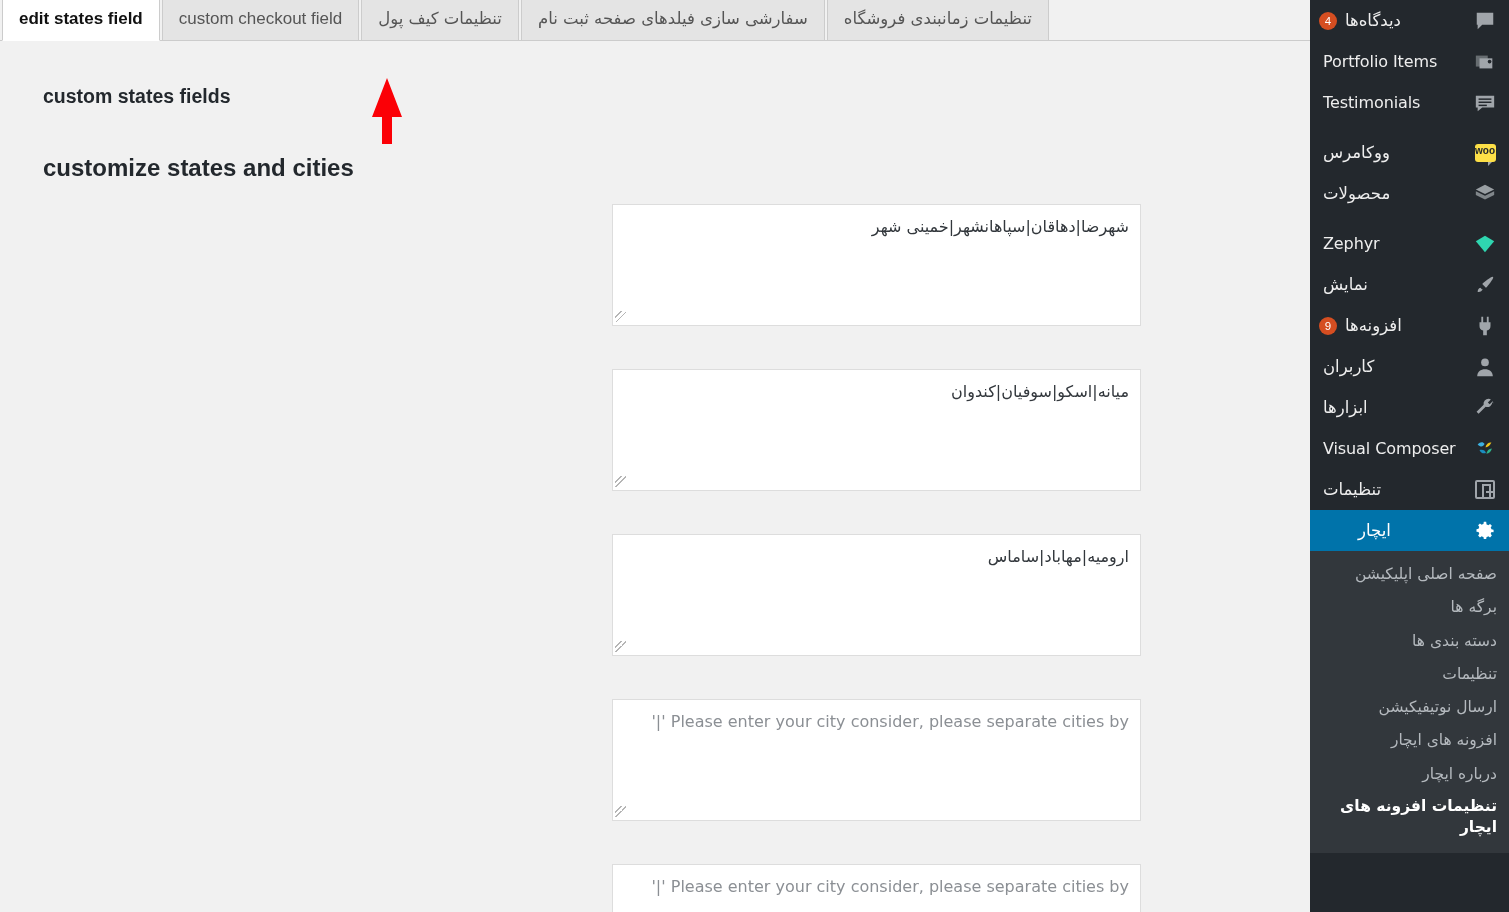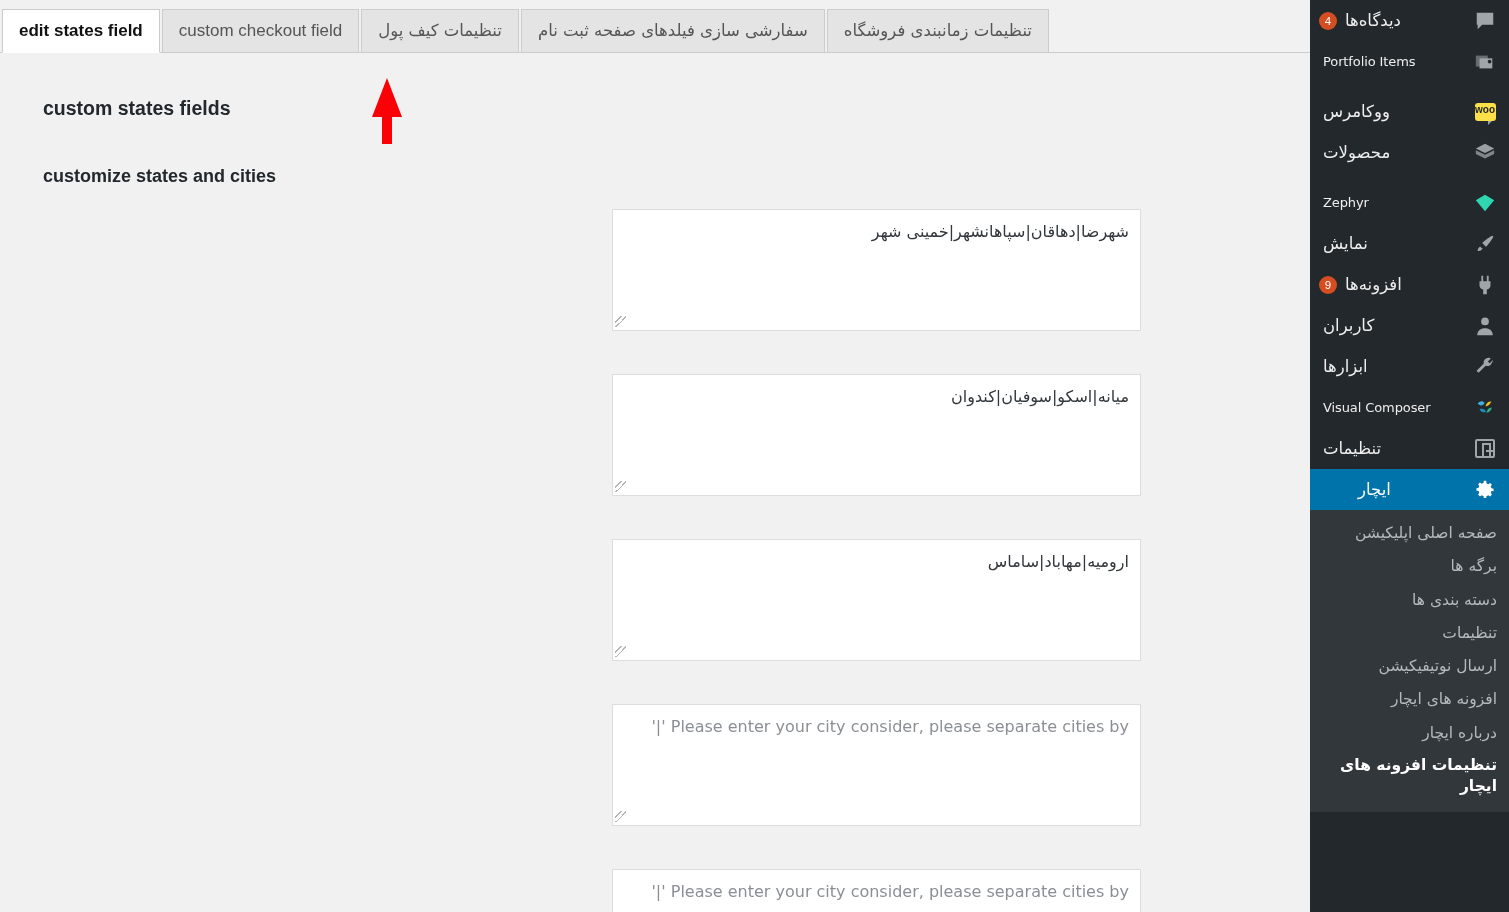--- a/index.html
+++ b/index.html
@@ -51,21 +51,21 @@
     margin-left: 6px;
     color: #a0a5aa;
   }
   .menu-item .mi-label {
     flex: 1 1 auto;
     text-align: left;
     padding-left: 4px;
     color: #eeeeee;
     letter-spacing: -0.1px;
   }
-  .menu-item.latin .mi-label { font-size: 13px; }
+  .menu-item.latin .mi-label { font-size: 16px; }
   .menu-item .mi-badge {
     background: #d54e21;
     color: #fff;
     border-radius: 10px;
     min-width: 18px;
     height: 18px;
     line-height: 18px;
     font-size: 11.5px;
     text-align: center;
     padding: 0 5px;
@@ -150,21 +150,21 @@
     top: 0; left: 0;
     width: 1310px;
     height: 912px;
     background: #f1f1f1;
     overflow: hidden;
   }
 
   
   #tabbar {
     position: relative;
-    height: 53px;
+    height: 41px;
     background: #f1f1f1;
     border-bottom: 1px solid #ccc;
     display: flex;
     flex-direction: row-reverse;
     justify-content: flex-start;
     align-items: flex-end;
     padding: 0 20px 0 0;
   }
   .tab {
     height: 44px;
@@ -200,21 +200,21 @@
 
   
   .section-head {
     text-align: left;
     font-weight: bold;
     color: #23282d;
     font-family: "Liberation Sans", sans-serif;
     padding-left: 43px;
   }
   #heading-main { font-size: 19.5px; margin-top: 44px; }
-  #heading-sub  { font-size: 18px;   margin-top: 46px; }
+  #heading-sub  { font-size: 24px;   margin-top: 46px; }
 
   
   #rows { margin-top: 22px; }
   .state-row {
     position: relative;
     height: 165px;
   }
   .state-row .cell-check {
     position: absolute;
     left: 977px;
@@ -380,20 +380,31 @@
         <div class="menu-item latin">
           <span class="mi-icon">
             <svg class="ico-svg" viewBox="0 0 24 24" xmlns="http://www.w3.org/2000/svg" fill="#a0a5aa">
               <path d="M2 5h13v12H2z" opacity=".55"></path>
               <path d="M6 8h14v11H6z"></path>
               <circle cx="17" cy="11.5" r="2" fill="#23282d"></circle>
             </svg>
           </span>
           <span class="mi-label">Portfolio Items</span>
         </div>
+        <div class="menu-item latin">
+          <span class="mi-icon">
+            <svg class="ico-svg" viewBox="0 0 24 24" xmlns="http://www.w3.org/2000/svg" fill="#a0a5aa">
+              <path d="M2 4h20v13H9l-5 4v-4H2z"></path>
+              <rect x="5" y="7" width="14" height="1.6" fill="#23282d"></rect>
+              <rect x="5" y="10.4" width="14" height="1.6" fill="#23282d"></rect>
+              <rect x="5" y="13.8" width="9" height="1.6" fill="#23282d"></rect>
+            </svg>
+          </span>
+          <span class="mi-label">Testimonials</span>
+        </div>
         <div class="menu-sep"></div>
         <div class="menu-item">
           <span class="mi-icon">
             <div class="woo-box">woo</div>
           </span>
           <span class="mi-label">ووکامرس</span>
         </div>
         <div class="menu-item">
           <span class="mi-icon">
             <svg class="ico-svg" viewBox="0 0 24 24" xmlns="http://www.w3.org/2000/svg" fill="#a0a5aa">

